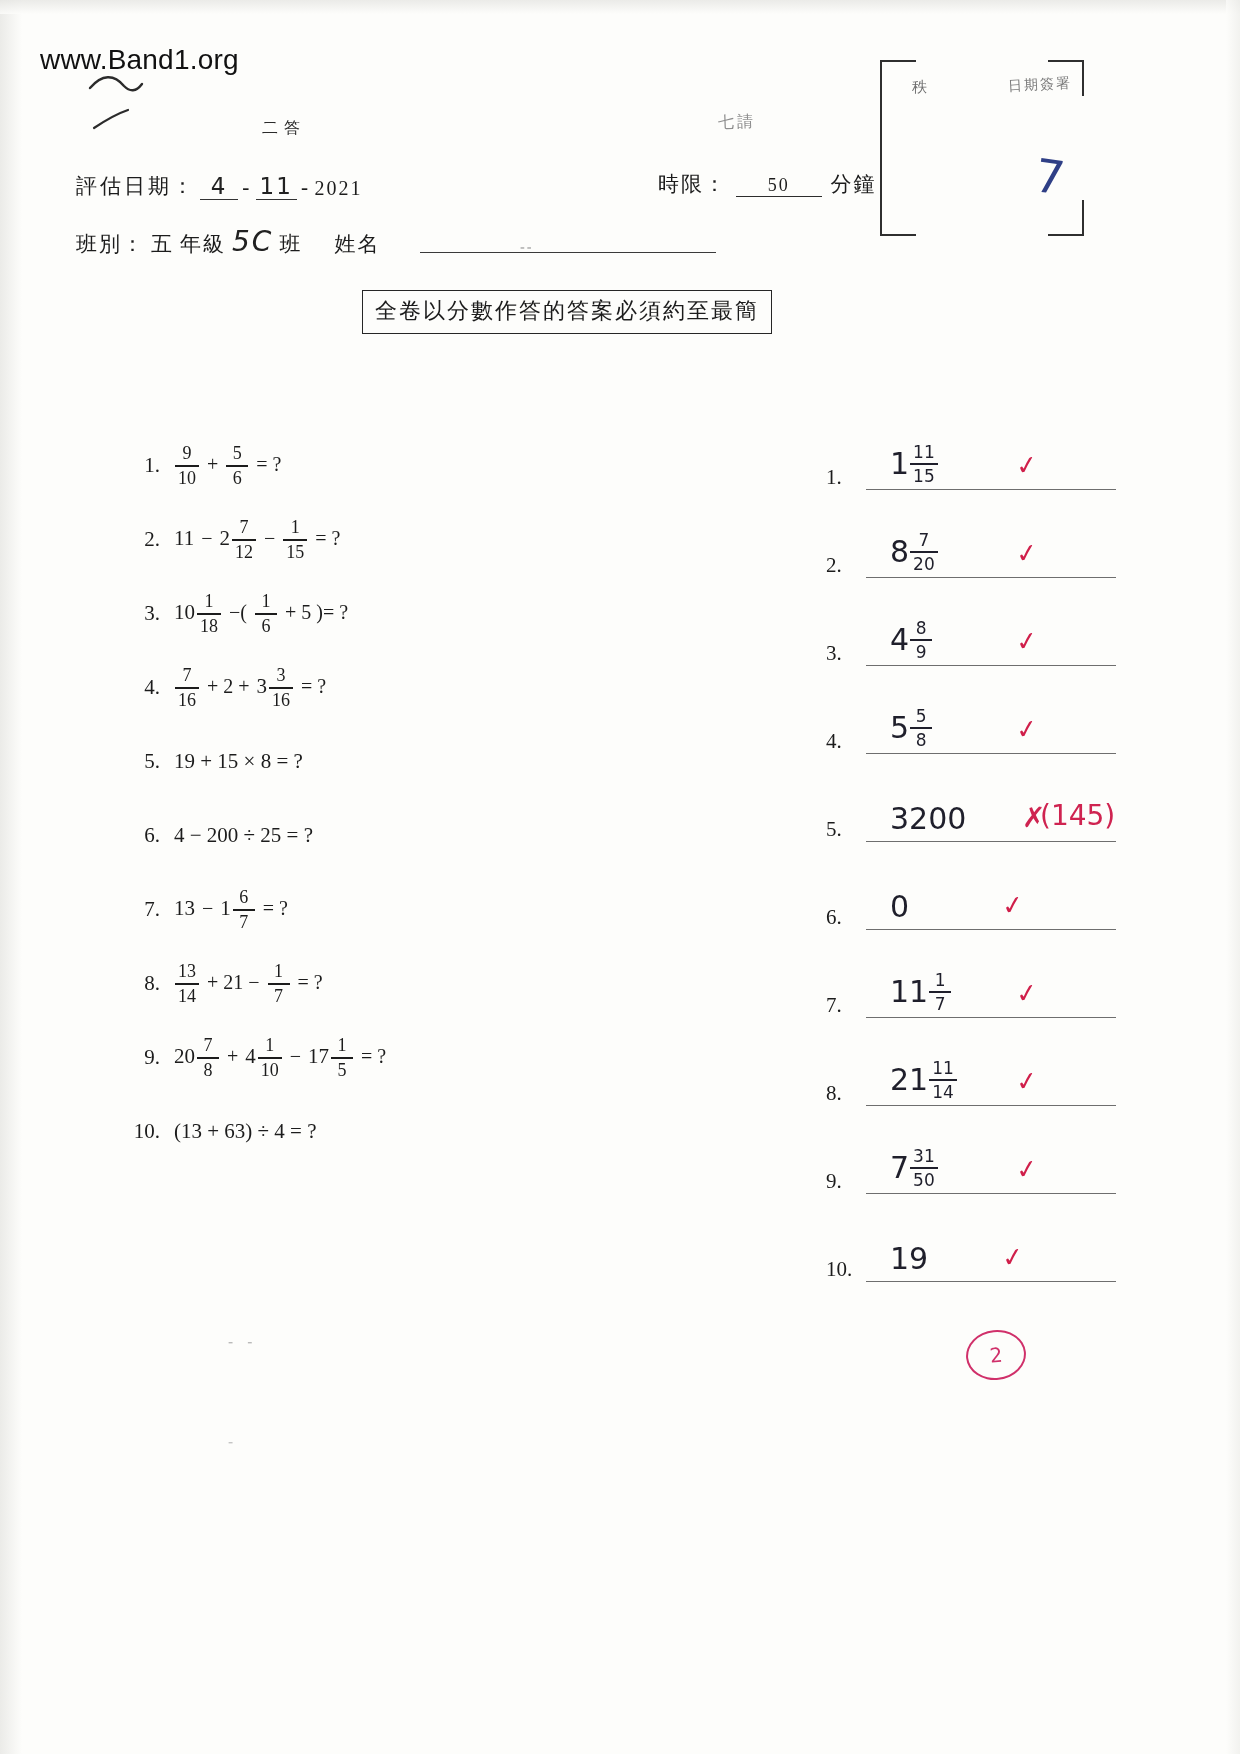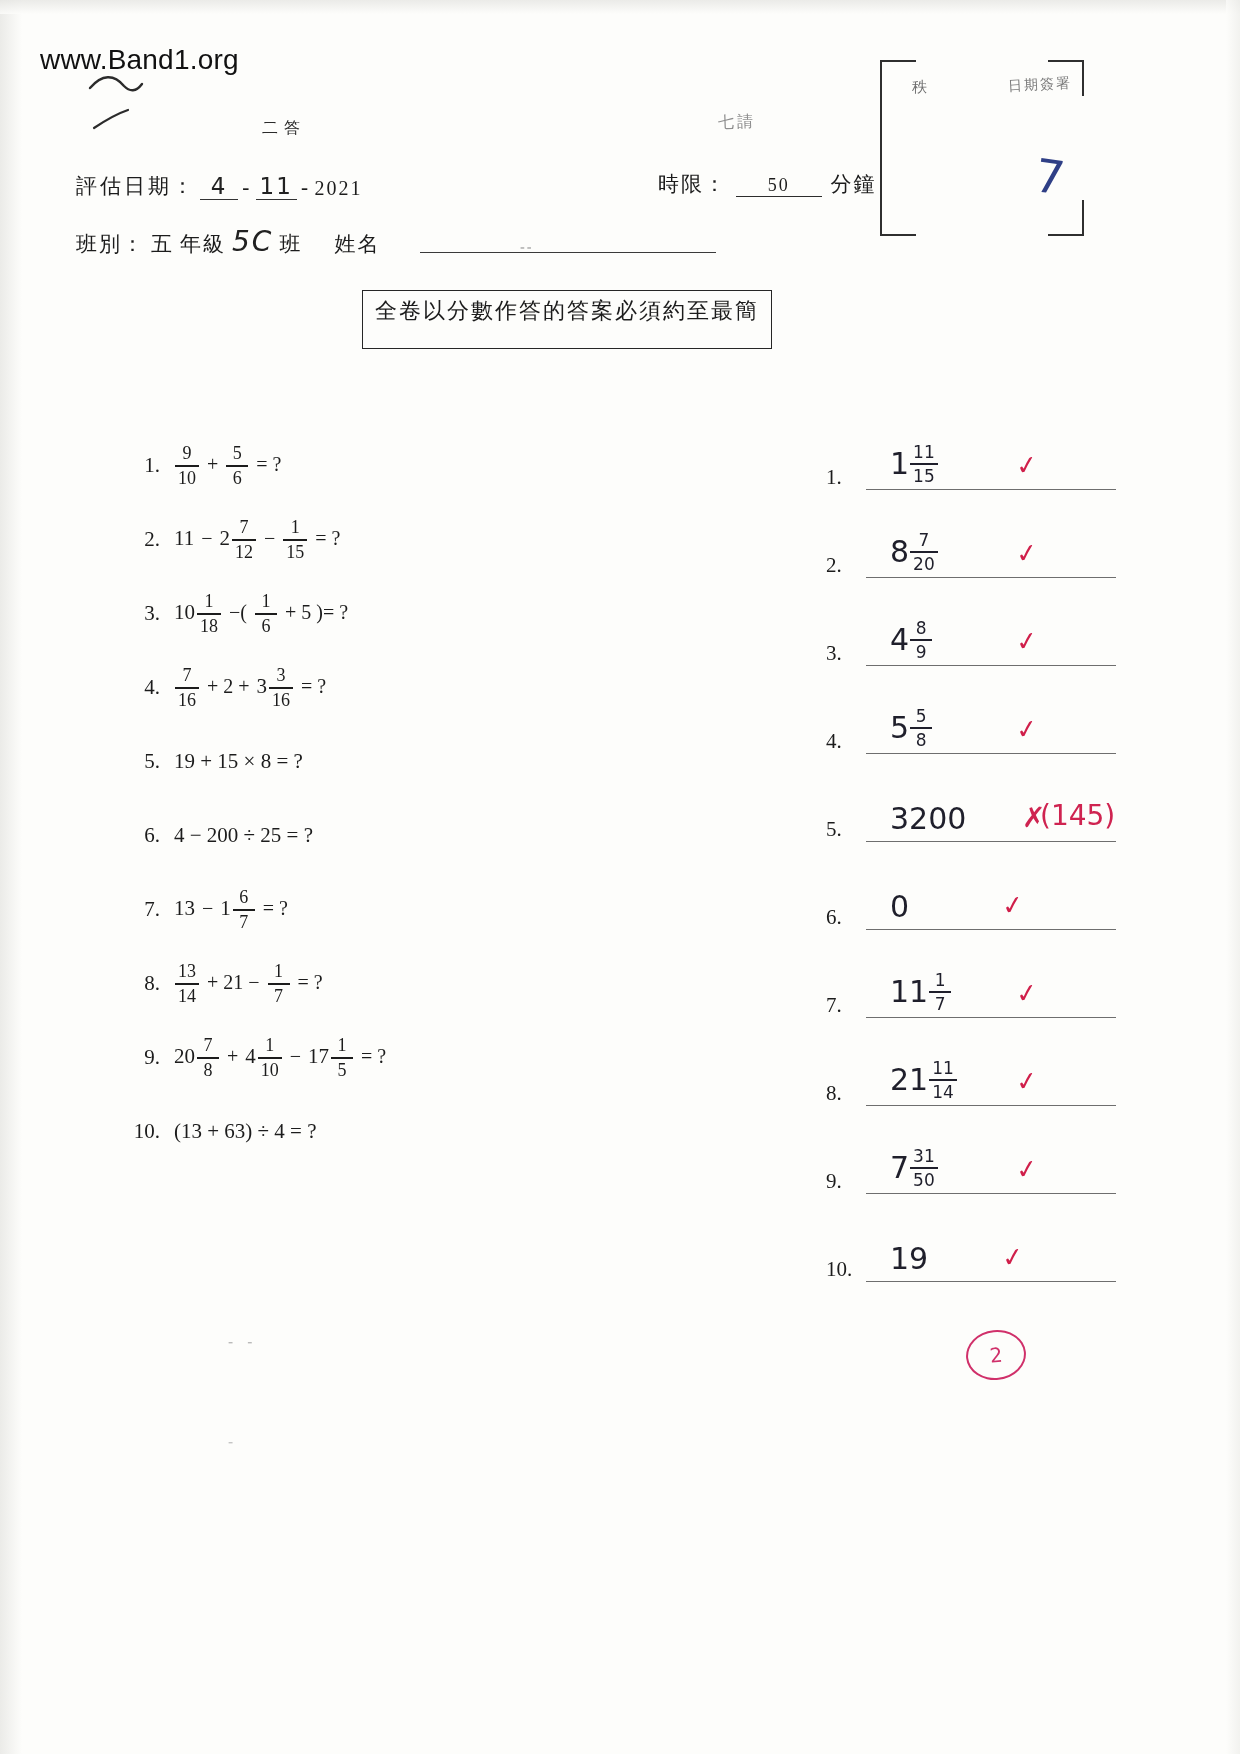--- a/index.html
+++ b/index.html
@@ -166,21 +166,21 @@
     font-size: 46px; color: #2f3f86;
     font-family: "DejaVu Sans", sans-serif;
     transform: rotate(8deg);
   }
 
   
   .banner {
     position: absolute;
     left: 362px; top: 290px;
     border: 1.8px solid #262626;
-    padding: 5px 12px 22px 12px;
+    padding: 5px 12px 7px 12px;
     font-size: 22px;
     letter-spacing: 2px;
     font-family: "DejaVu Sans", sans-serif;
     background: #fdfdfb;
   }
 
   
   .section-head {
     position: absolute;
     left: 104px; top: 368px;

